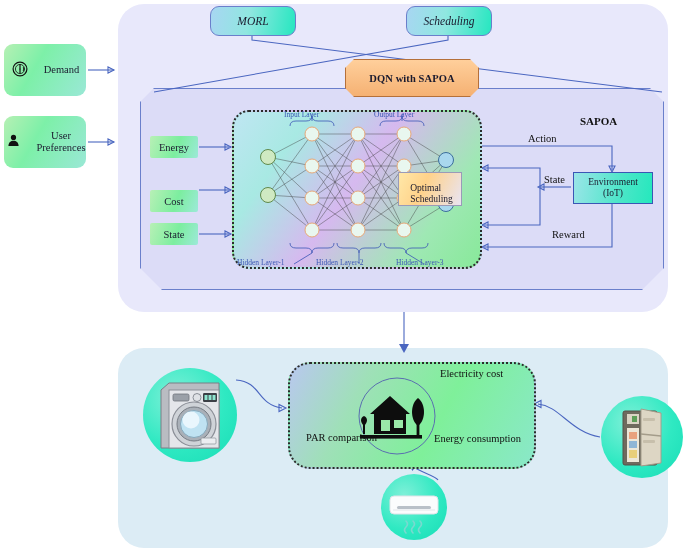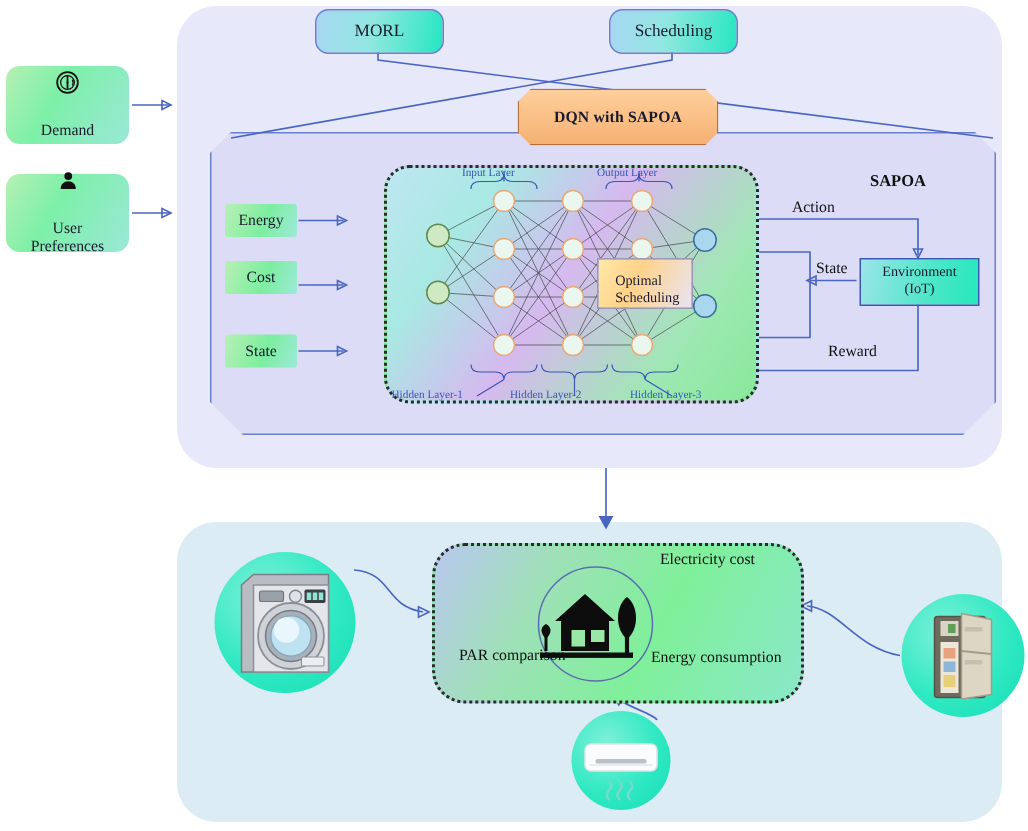--- a/index.html
+++ b/index.html
@@ -20,64 +20,63 @@
   .outer-bottom{
     position:absolute;left:118px;top:348px;width:550px;height:200px;
     background:#dcecf5;border-radius:26px;
   }
 
   
   .pill{
     position:absolute;border:1.1px solid #6a7fcb;border-radius:9px;
     background:linear-gradient(100deg,#a8d6f2 0%,#8fe7e0 45%,#26e7c0 100%);
     color:#1a1a2e;font-size:11.5px;display:flex;align-items:center;
-    justify-content:center;text-align:left;line-height:1.1;
+    justify-content:center;text-align:left;line-height:1.1;font-style:italic;
   }
   .pill-morl{left:210px;top:6px;width:84px;height:28px;}
   .pill-sched{left:406px;top:6px;width:84px;height:28px;}
 
   
   .dqn{
     position:absolute;left:345px;top:59px;width:132px;height:36px;
     background:linear-gradient(180deg,#ffcf9b 0%,#f5b173 100%);
     border:1.2px solid #b5703a;
     clip-path:polygon(9px 0,calc(100% - 9px) 0,100% 9px,100% calc(100% - 9px),calc(100% - 9px) 100%,9px 100%,0 calc(100% - 9px),0 9px);
     display:flex;align-items:center;justify-content:center;
     font-size:10.5px;color:#1a1a2e;font-weight:600;letter-spacing:.1px;
   }
 
   
   .card{
     position:absolute;width:82px;height:52px;border-radius:9px;
     background:linear-gradient(120deg,#b6f0b4 0%,#7df0a8 40%,#9ae8d6 100%);
-    display:flex;flex-direction:column;align-items:center;
+    display:flex;align-items:center;
     justify-content:center;gap:15px;font-size:10.5px;color:#1a1a2e;
     line-height:1.15;text-align:center;
   }
   .card-demand{left:4px;top:44px;}
   .card-pref{left:4px;top:116px;font-family:Liberation Serif, serif;}
   .card .ico{display:block;line-height:1;}
 
   
   .gbox{
     position:absolute;width:48px;height:22px;border-radius:2px;
     background:linear-gradient(110deg,#b8f0b6 0%,#7cee9f 55%,#9ce9d8 100%);
     display:flex;align-items:center;justify-content:center;
     font-size:10.5px;color:#1a1a2e;
   }
   .g-energy{left:150px;top:136px;}
-  .g-cost{left:150px;top:174px;}
+  .g-cost{left:150px;top:190px;}
   .g-load{left:150px;top:223px;}
 
   
   .nnpanel{
     position:absolute;left:232px;top:110px;width:246px;height:155px;
     border:2px dotted #2b2b2b;border-radius:17px;
     background:linear-gradient(125deg,#bfe6f2 0%,#a8e9e3 22%,#d6b9ef 48%,#9fe8b4 78%,#88e99a 100%);
-    margin-left:24px;
   }
   .nnlabel{
     position:absolute;font-size:7.5px;color:#3b56b5;white-space:nowrap;
   }
 
   
   .optbox{
     position:absolute;left:398px;top:172px;width:64px;height:34px;
     background:linear-gradient(115deg,#ffe8a8 0%,#ffd28a 40%,#e9e4f2 100%);
     border:0.8px solid #9a9ab8;

